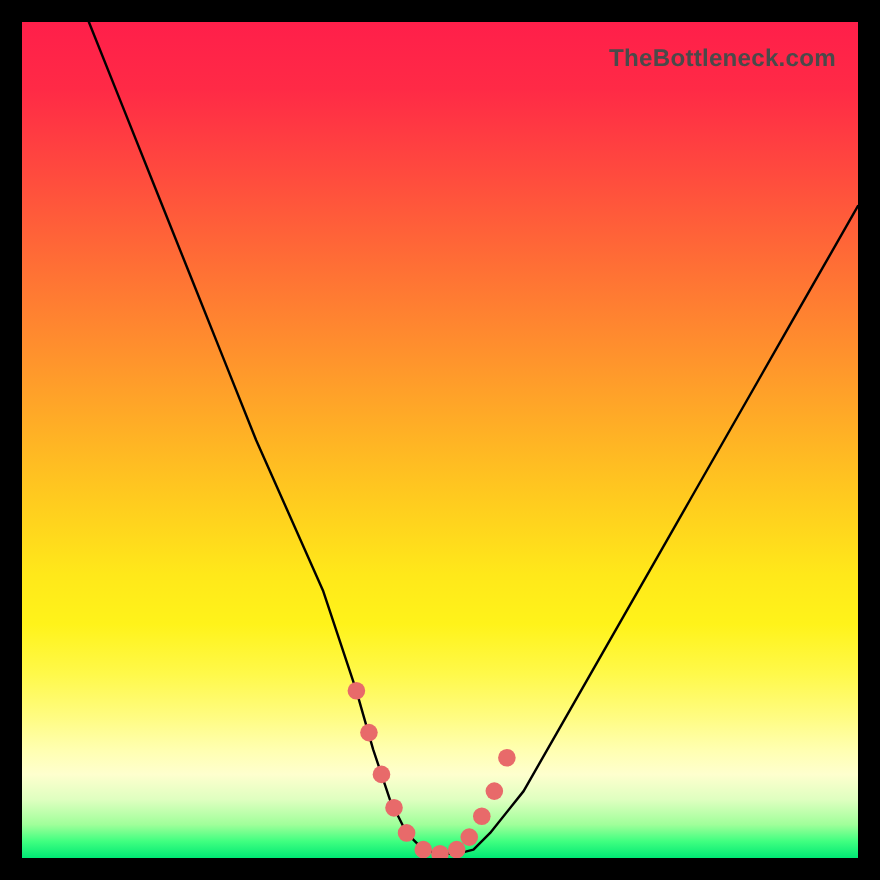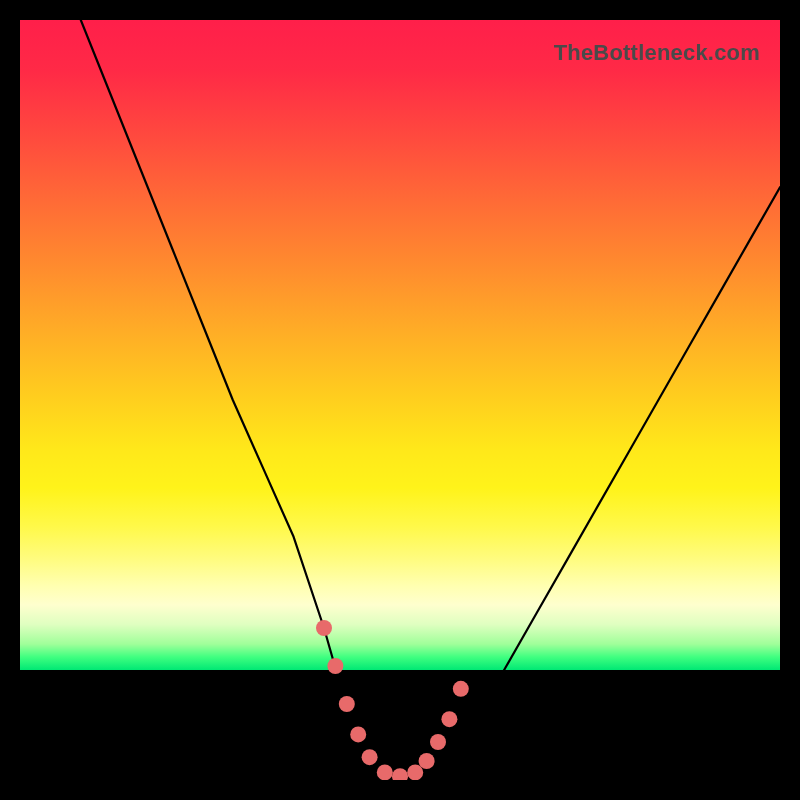--- a/index.html
+++ b/index.html
@@ -15,21 +15,21 @@
     position: relative;
     width: 800px;
     height: 800px;
     background: #000;
   }
   .plot-area {
     position: absolute;
     left: 20px;
     top: 20px;
     width: 760px;
-    height: 650px;
+    height: 760px;
     
     background: linear-gradient(to bottom,
       #ff1f4a 0%,
       #ff2a46 8%,
       #ff4a3e 18%,
       #ff6b36 28%,
       #ff8c2e 38%,
       #ffad26 48%,
       #ffce1e 58%,
       #ffe81a 66%,

